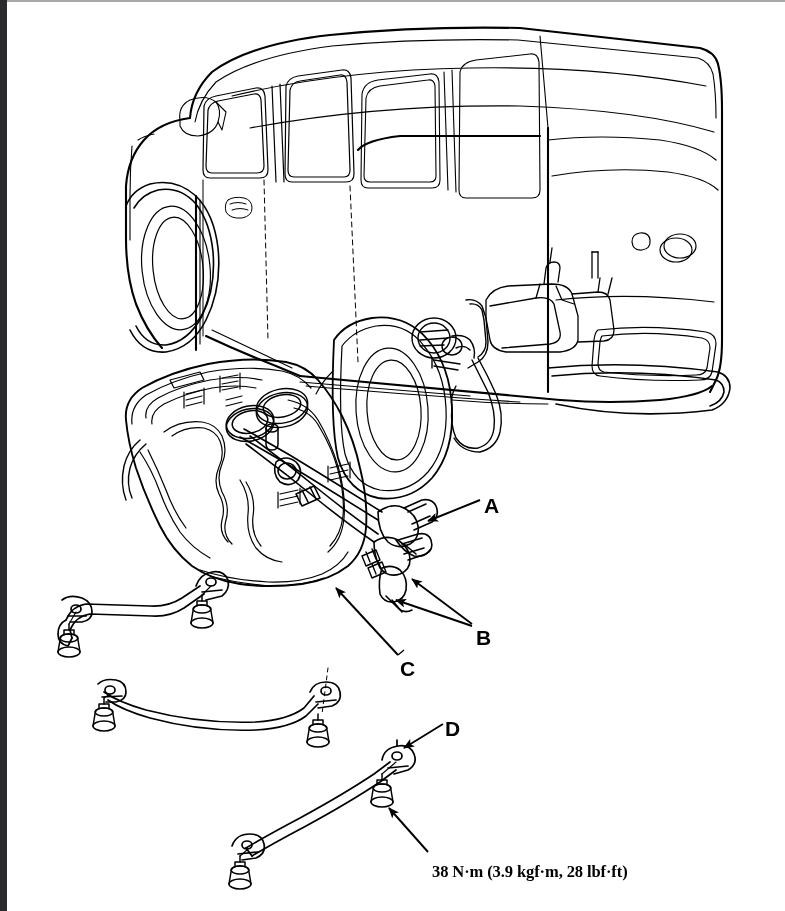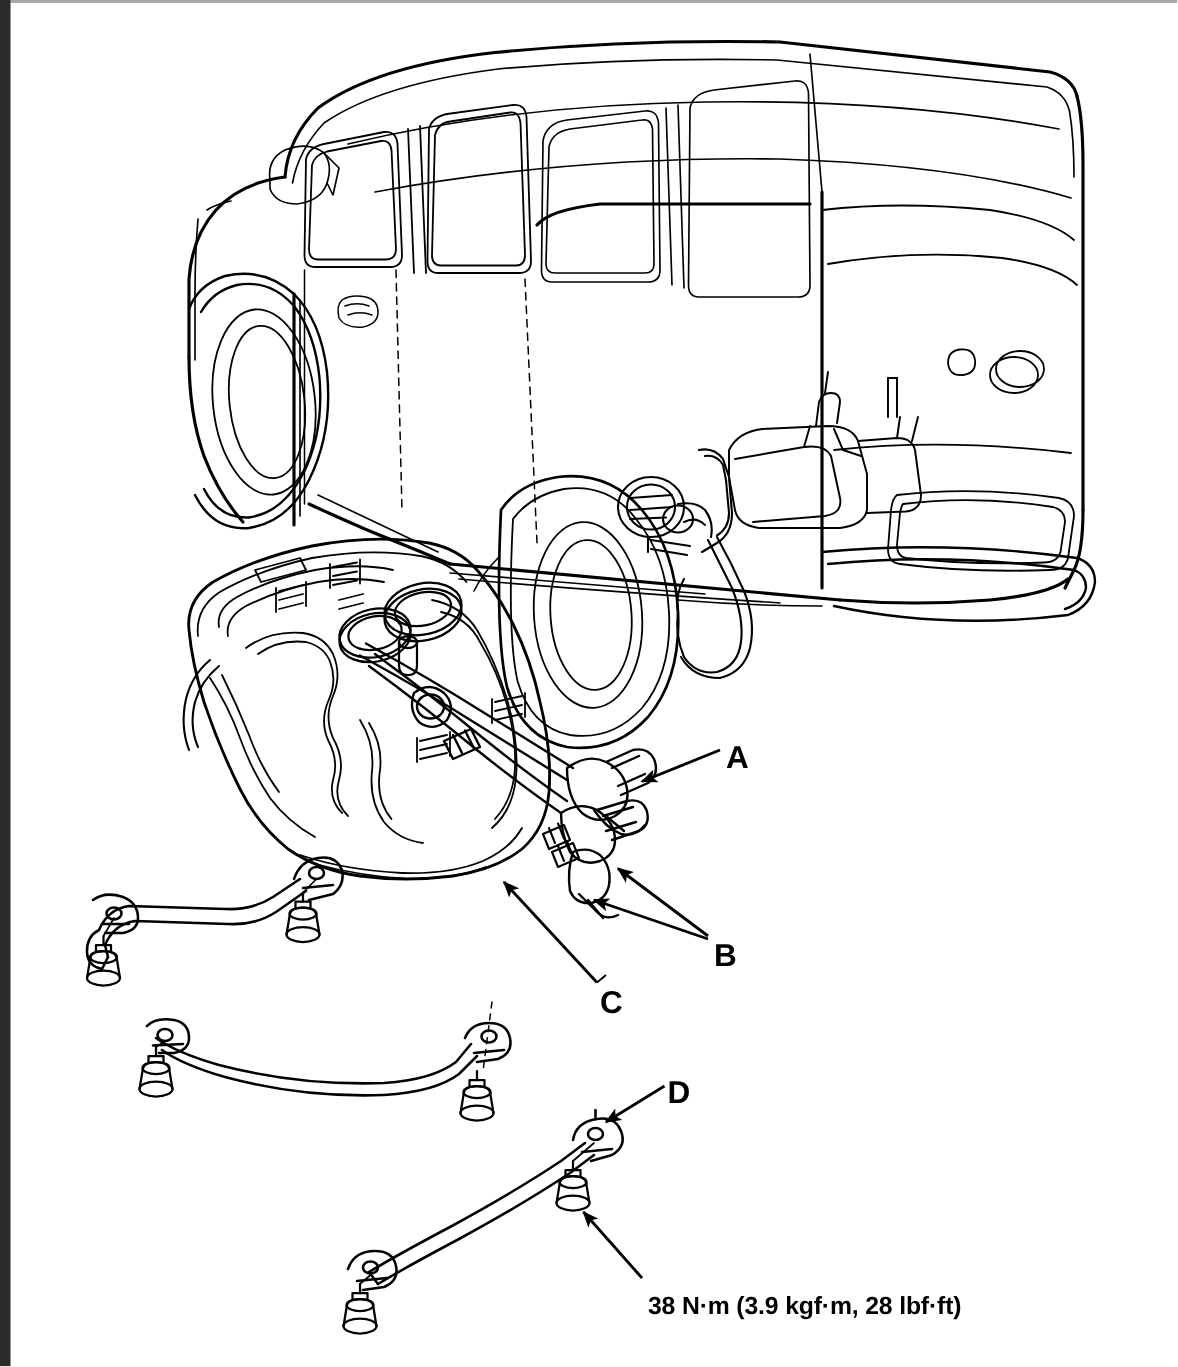--- a/index.html
+++ b/index.html
@@ -46,21 +46,21 @@
     font-size: 21px;
     color: #000000;
     line-height: 1;
     letter-spacing: 0px;
     white-space: nowrap;
   }
   #torque-note {
     position: absolute;
     left: 432px;
     top: 862px;
-    font-family: Liberation Sans, sans-serif;
+    font-family: Liberation Serif, serif;
     font-weight: bold;
     font-size: 16.5px;
     color: #000000;
     white-space: nowrap;
     letter-spacing: -0.1px;
   }
 </style>
 </head>
 <body>
 

